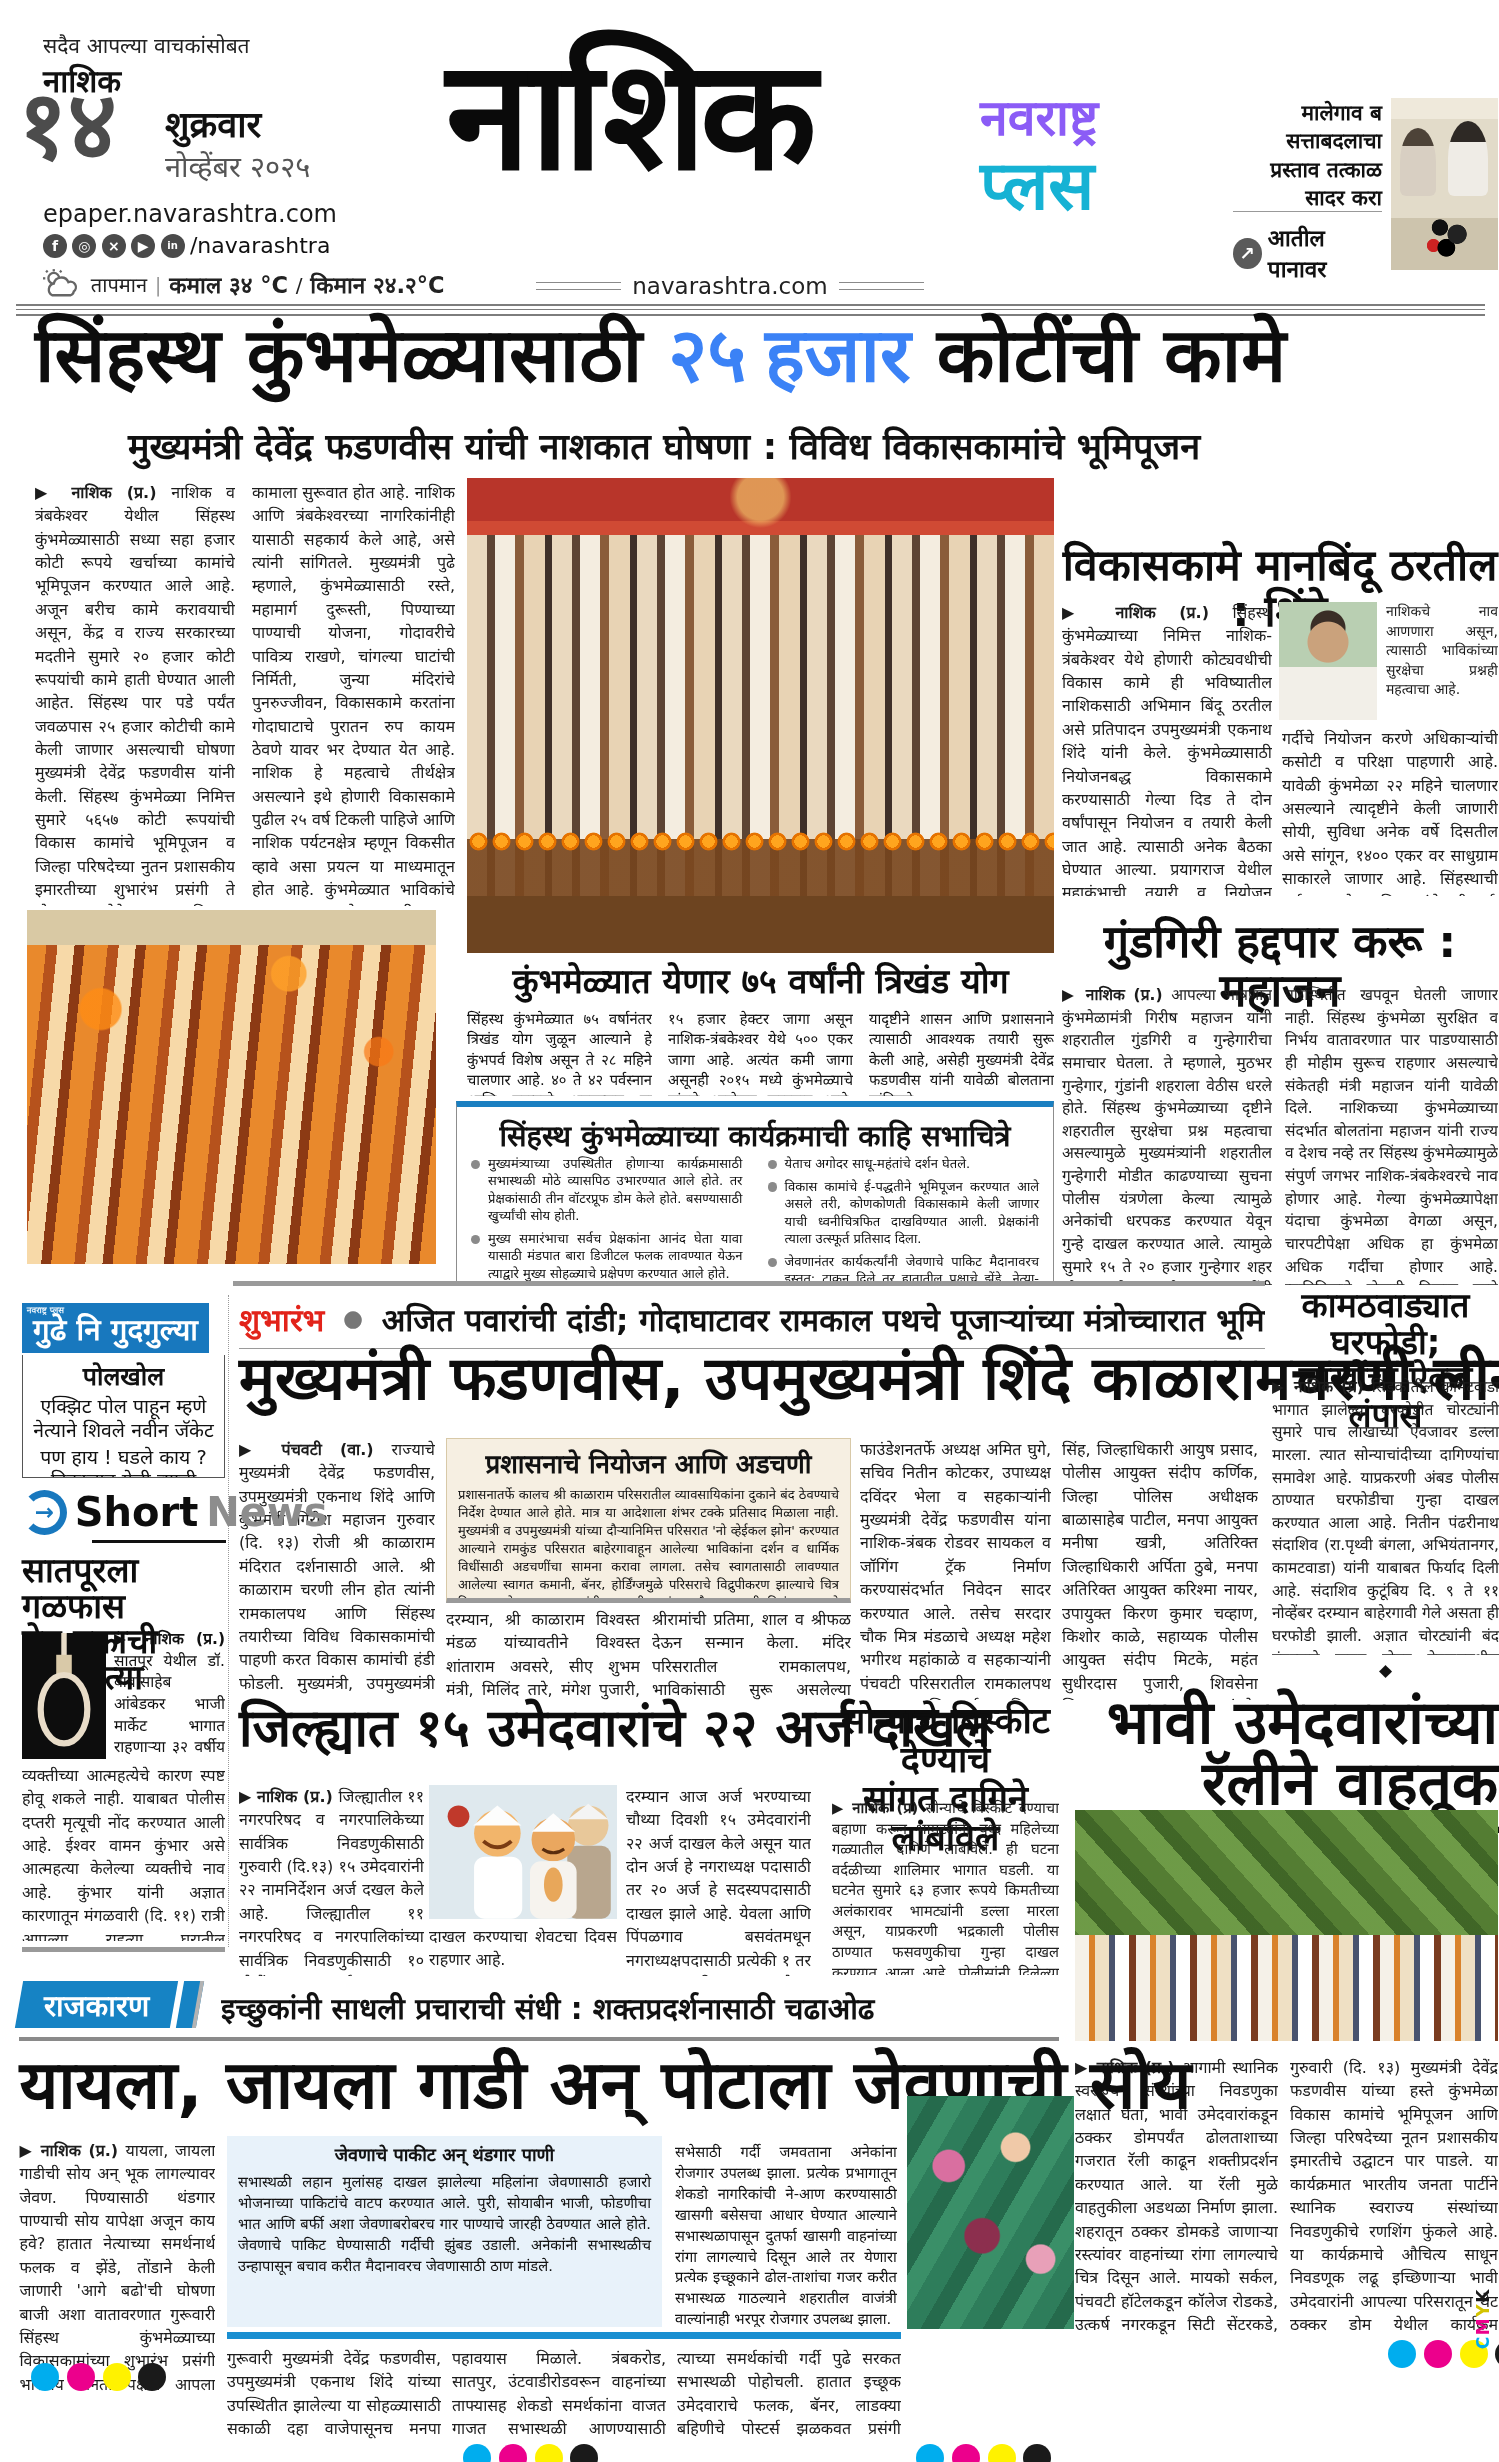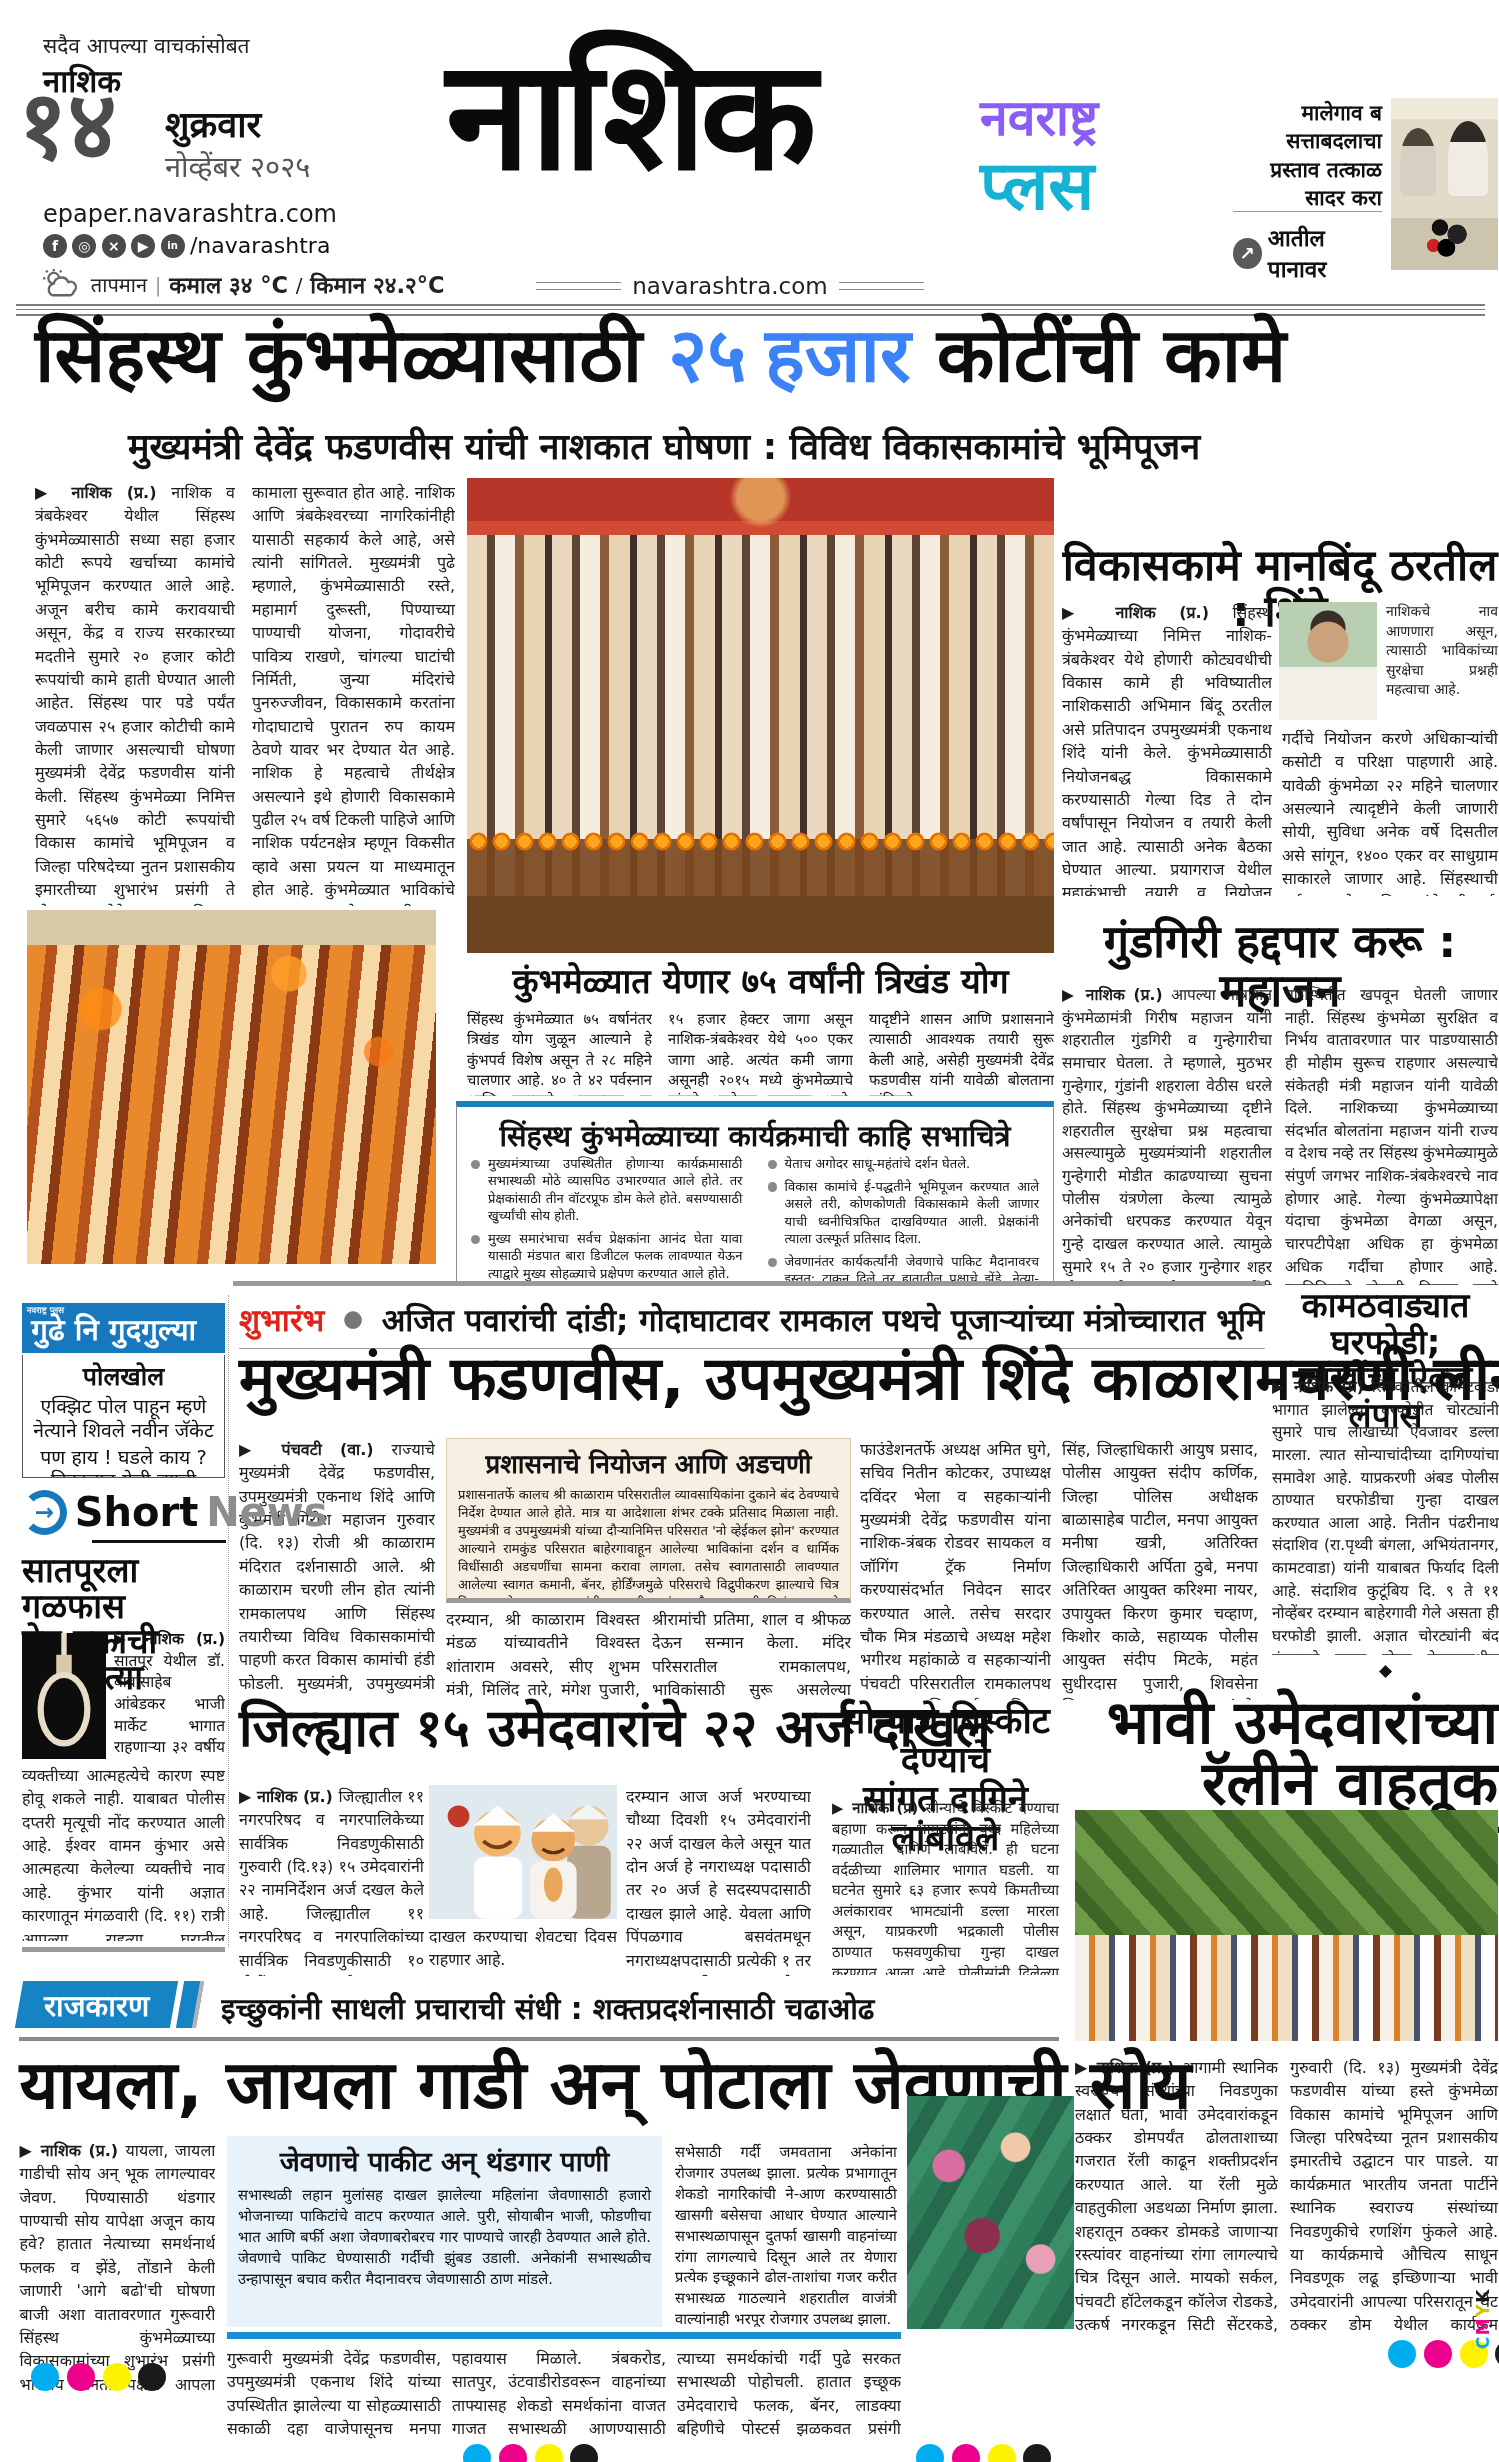--- a/index.html
+++ b/index.html
@@ -136,38 +136,38 @@
   
   #raj-label{left:19.4px;top:1981px;width:155px;height:47px;background:#1683c4;transform:skewX(-10deg);
              display:flex;align-items:center;justify-content:center;}
   #raj-label span{transform:skewX(10deg);color:#fff;font-size:29.5px;font-weight:bold;}
   #raj-slash{left:180px;top:1981px;width:20px;height:47px;background:#1683c4;transform:skewX(-10deg);border-right:4.7px solid #b3b3b3;}
   #raj-kick{left:221px;top:1987px;width:838px;font-size:29.5px;font-weight:bold;white-space:nowrap;overflow:hidden;}
   #raj-rule{left:19.4px;top:2037px;width:1040px;height:3.9px;background:#8a8a8a;}
   #raj-hl{left:19.4px;top:2049px;width:1044px;font-size:67px;white-space:nowrap;}
   #raj-c1{left:19.4px;top:2139px;width:196px;height:256px;}
   #box-food{left:227px;top:2136px;width:435px;height:191px;background:#e8f2fa;padding:6.2px 11px;overflow:hidden;}
-  #box-food h3,#box-band h3{margin:0 0 6.2px;font-size:27px;font-weight:bold;text-align:center;}
+  #box-food h3,#box-band h3{margin:0 0 6.2px;font-size:18px;font-weight:bold;text-align:center;}
   #box-food p,#box-band p{margin:0;font-size:14.7px;line-height:1.42;text-align:justify;}
   #box-band{left:672px;top:2136px;width:228px;height:191px;padding:6.2px 3.1px;overflow:hidden;}
   #ph-women{left:907px;top:2096px;width:167px;height:233px;
     background:
       radial-gradient(circle at 25% 30%,#d96fa0 0 15.5px,transparent 17px),
       radial-gradient(circle at 65% 22%,#f0c9a8 0 14px,transparent 15.5px),
       radial-gradient(circle at 45% 60%,#8c2f4e 0 17px,transparent 18.6px),
       radial-gradient(circle at 80% 70%,#e8a0b8 0 14px,transparent 15.5px),
       repeating-linear-gradient(120deg,#2e7d5b 0 20px,#256a4c 20px 36px,#3a8f68 36px 54px),#2e7d5b;}
   #rule-blue{left:227px;top:2332px;width:674px;height:7px;background:#1a8fd1;}
   .rajcc{top:2347px;height:93px;}
   #raj-cc1{left:227px;width:214px;}
   #raj-cc2{left:452px;width:214px;}
   #raj-cc3{left:677px;width:224px;}
   
-  #side-banner{left:22px;top:1303px;width:203px;height:50px;background:#1878be;color:#fff;
-               display:flex;align-items:center;justify-content:flex-start;padding:0 9.3px;font-size:29.5px;font-weight:bold;}
+  #side-banner{left:22px;top:1303px;width:187px;height:50px;background:#1878be;color:#fff;
+               display:flex;align-items:center;justify-content:center;padding:0 9.3px;font-size:29.5px;font-weight:bold;}
   #side-logo{position:absolute;left:4.7px;top:3.1px;font-size:8.5px;color:#e8f2fa;line-height:1;}
   #poem-box{left:22px;top:1355px;width:203px;height:123px;border:1.6px solid #555;border-top:none;
             text-align:center;padding-top:3.1px;overflow:hidden;}
   #poem-box h4{margin:0;font-size:25px;font-weight:bold;}
   .poem{font-size:19.4px;line-height:1.22;margin-top:3.1px;font-weight:500;}
   #shortnews{left:22px;top:1489px;display:flex;align-items:center;gap:7.8px;}
   #sn-icon{width:45px;height:45px;border-radius:50%;border:7px solid #1878be;border-left-color:transparent;
            display:flex;align-items:center;justify-content:center;color:#1878be;font-size:23px;font-weight:bold;}
   #shortnews .t1{font-size:40px;font-weight:bold;color:#0d0d0d;}
   #shortnews .t2{font-size:40px;font-weight:bold;color:#8d8d8d;}

